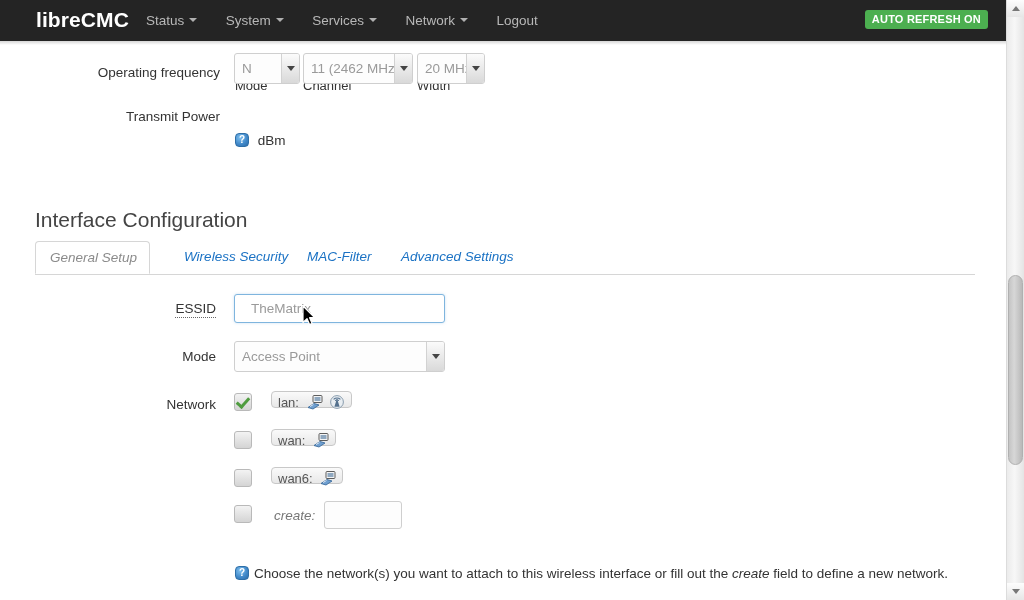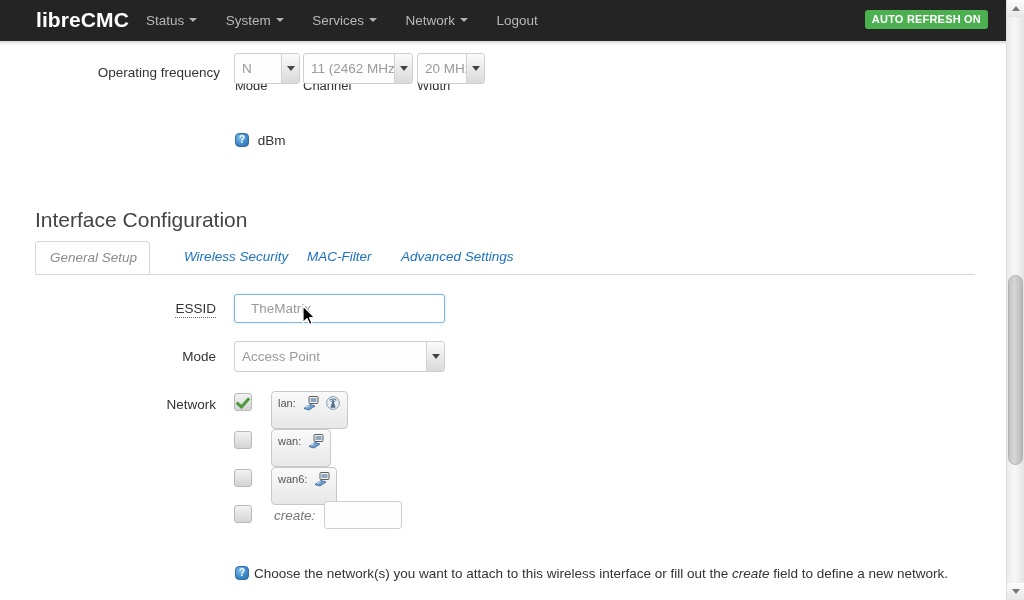--- a/index.html
+++ b/index.html
@@ -262,26 +262,26 @@
     width: 5px; height: 10px;
     border: solid #4f9c3f;
     border-width: 0 3px 3px 0;
     transform: rotate(42deg);
   }
 
   
   .netbadge {
     position: absolute;
     box-sizing: border-box;
-    height: 38px;
+    height: 17px;
     border: 1px solid #c8c8c8;
     border-radius: 4px;
     background: linear-gradient(to bottom, #fafafa, #e8e8e8);
     color: #555555;
-    font-size: 11px;
+    font-size: 13px;
     line-height: 20px;
     padding: 0 6px;
     white-space: nowrap;
     cursor: pointer;
   }
   .netbadge .lbl { vertical-align: middle; }
 
   .ico-eth {
     display: inline-block;
     width: 16px; height: 15px;
@@ -416,20 +416,21 @@
     <div class="sel" style="left:303px; top:12px; width:110px;">
       <span>11 (2462 MHz)</span>
       <span class="arrowbox"></span>
     </div>
 
     <div class="sel" style="left:417px; top:12px; width:68px;">
       <span>20 MHz</span>
       <span class="arrowbox"></span>
     </div>
 
+    <div class="field-label" style="left:0px; width:220px; top:67px;">Transmit Power</div>
 
 
     <div class="inline-note" style="left:235px; top:92px;">
       <span class="help-icon"></span>
       <span style="margin-left:5px;">dBm</span>
     </div>
 
     <div class="section-title" style="top:166px;">Interface Configuration</div>
 
     <div class="tabs" style="top:200px;font-style:italic;">

